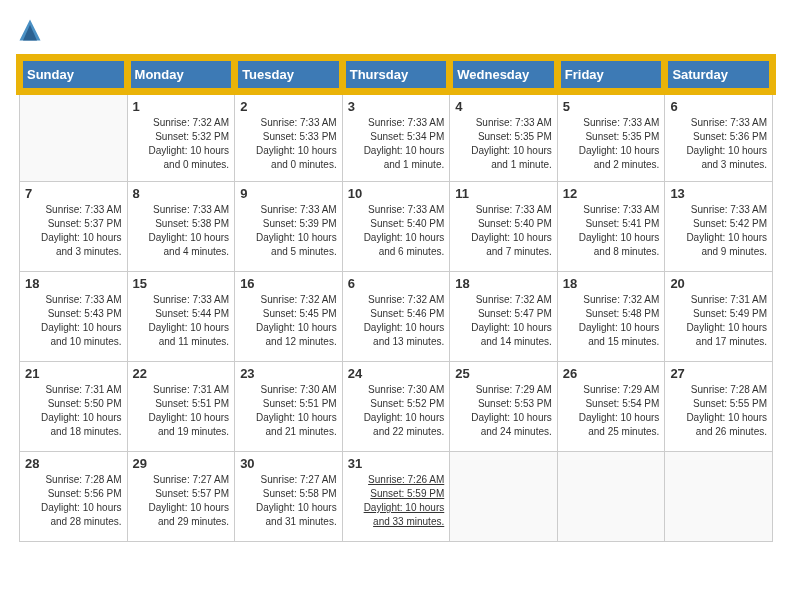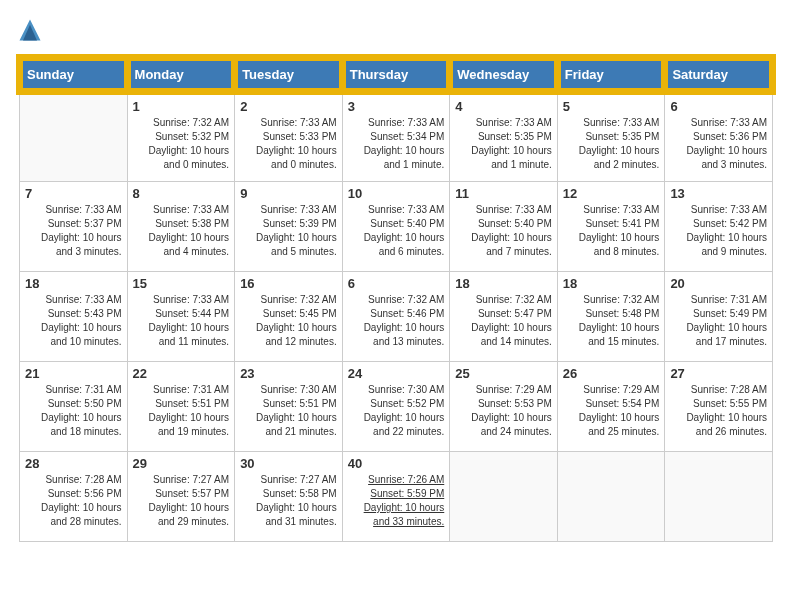--- a/index.html
+++ b/index.html
@@ -341,21 +341,21 @@
 and 29 minutes.</div>
         </td>
         <td>
           <span class="day-number">30</span>
           <div class="day-info" style="white-space: pre-line;">Sunrise: 7:27 AM
 Sunset: 5:58 PM
 Daylight: 10 hours
 and 31 minutes.</div>
         </td>
         <td>
-          <span class="day-number">40</span>
+          <span class="day-number">31</span>
           <div class="day-info" style="white-space: pre-line; text-decoration: underline;">Sunrise: 7:26 AM
 Sunset: 5:59 PM
 Daylight: 10 hours
 and 33 minutes.</div>
         </td>
         <td class="empty"></td>
         <td class="empty"></td>
         <td class="empty"></td>
       </tr>
     </tbody>

